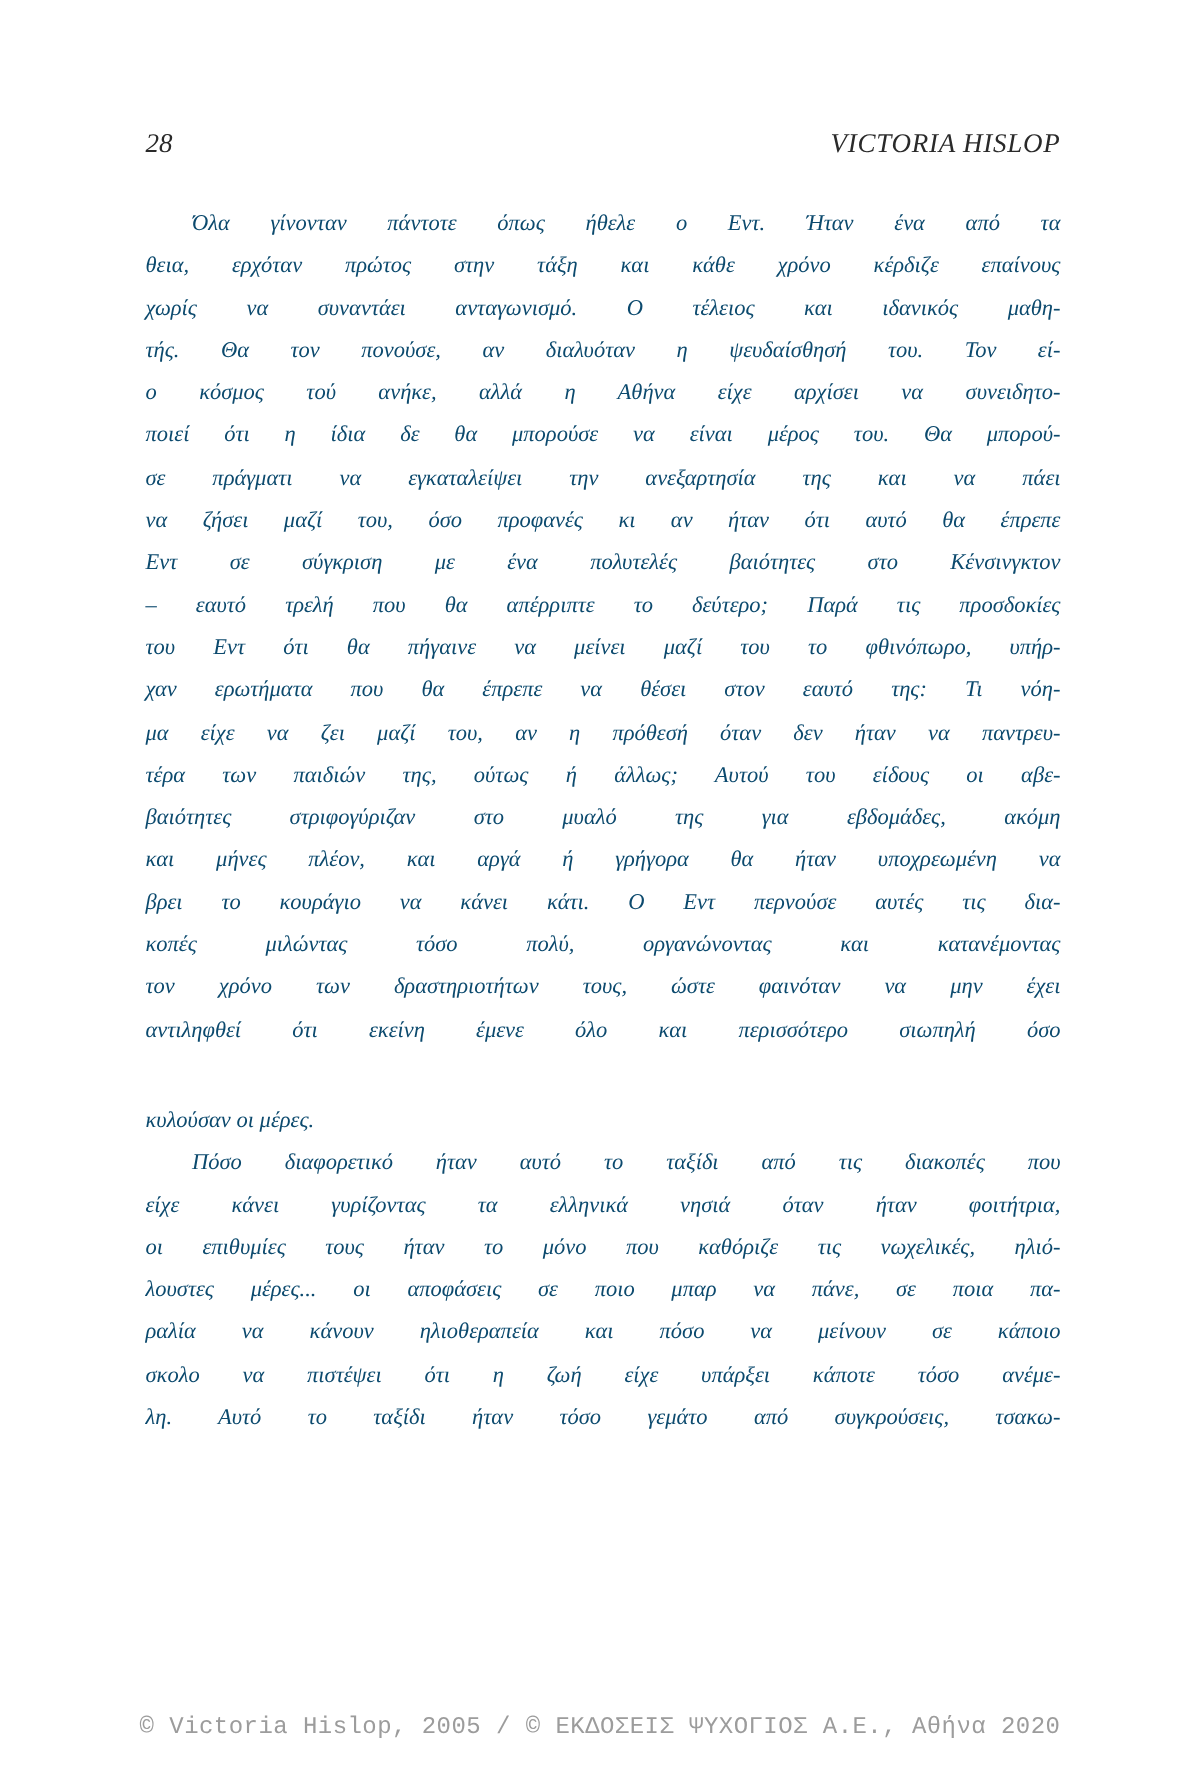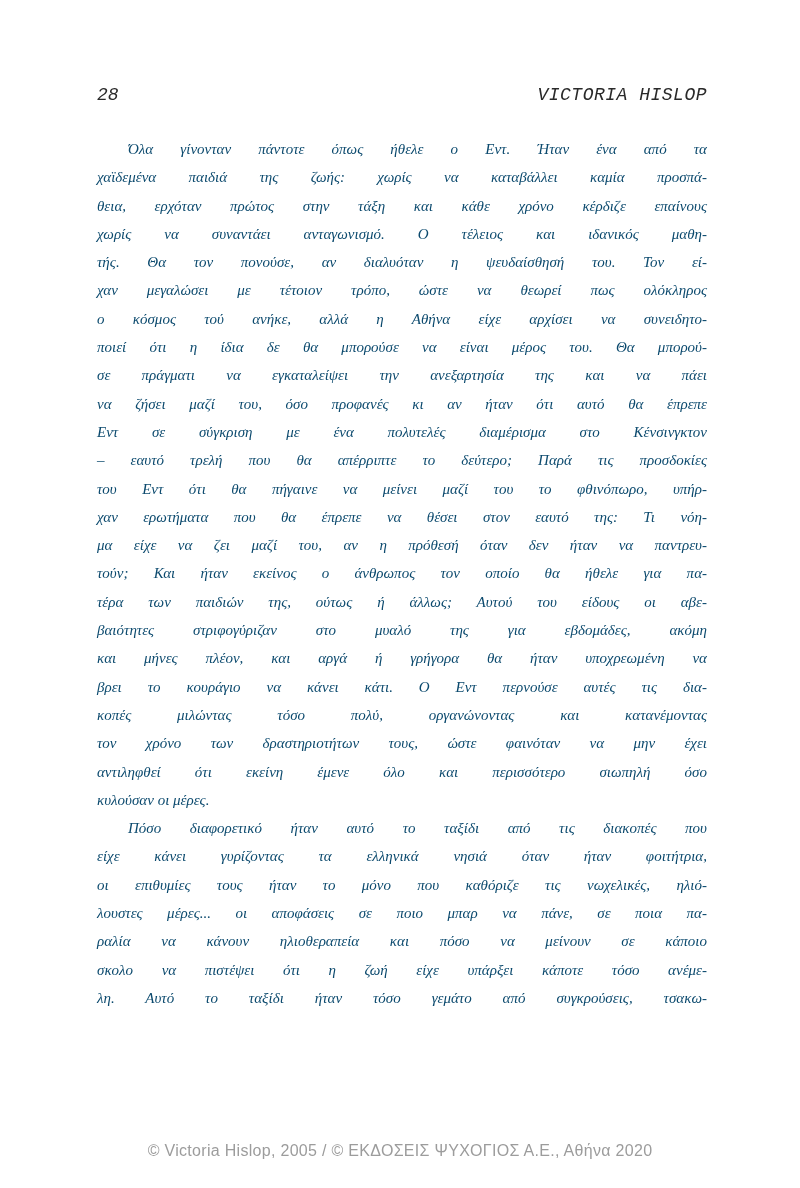--- a/index.html
+++ b/index.html
@@ -22,21 +22,20 @@
     top: 84px;
     left: 97px;
     width: 610px;
     display: flex;
     justify-content: space-between;
     align-items: baseline;
     font-style: italic;
     font-size: 18px;
     line-height: 22px;
     color: #2a2a2a;
-    font-family: Liberation Mono, monospace;
   }
   .running-header .author {
     letter-spacing: 0.5px;
   }
   
   .text-block {
     position: absolute;
     top: 135px;
     left: 97px;
     width: 610px;
@@ -48,64 +47,62 @@
   .line {
     text-align: justify;
     text-align-last: justify;
     min-height: 28.3px;
   }
   .line.indent {
     text-indent: 31px;
   }
   .line.para-end {
     text-align-last: left;
+    margin-top: 32px;
   }
   
   .page-footer {
     position: absolute;
     top: 1141px;
     left: 0;
     width: 800px;
     text-align: center;
-    font-family: Liberation Sans, sans-serif;
+    font-family: Liberation Mono, monospace;
     font-size: 16px;
     line-height: 20px;
     letter-spacing: 0.3px;
     color: #9c9c9c;
   }
 </style>
 </head>
 <body>
 
 <div class="page">
 
   <div class="running-header">
     <span class="page-number">28</span>
     <span class="author">VICTORIA HISLOP</span>
   </div>
 
   <div class="text-block">
 
     <div class="paragraph">
       <div class="line indent">Όλα γίνονταν πάντοτε όπως ήθελε ο Εντ. Ήταν ένα από τα</div>
-      <div class="line">χαϊδεμένα παιδιά της ζωής: χωρίς να καταβάλλει καμία προσπά-</div>
       <div class="line">θεια, ερχόταν πρώτος στην τάξη και κάθε χρόνο κέρδιζε επαίνους</div>
       <div class="line">χωρίς να συναντάει ανταγωνισμό. Ο τέλειος και ιδανικός μαθη-</div>
       <div class="line">τής. Θα τον πονούσε, αν διαλυόταν η ψευδαίσθησή του. Τον εί-</div>
-      <div class="line">χαν μεγαλώσει με τέτοιον τρόπο, ώστε να θεωρεί πως ολόκληρος</div>
       <div class="line">ο κόσμος τού ανήκε, αλλά η Αθήνα είχε αρχίσει να συνειδητο-</div>
       <div class="line">ποιεί ότι η ίδια δε θα μπορούσε να είναι μέρος του. Θα μπορού-</div>
       <div class="line">σε πράγματι να εγκαταλείψει την ανεξαρτησία της και να πάει</div>
       <div class="line">να ζήσει μαζί του, όσο προφανές κι αν ήταν ότι αυτό θα έπρεπε</div>
-      <div class="line">Εντ σε σύγκριση με ένα πολυτελές διαμέρισμα στο Κένσινγκτον</div>
+      <div class="line">Εντ σε σύγκριση με ένα πολυτελές βαιότητες στο Κένσινγκτον</div>
       <div class="line">– εαυτό τρελή που θα απέρριπτε το δεύτερο; Παρά τις προσδοκίες</div>
       <div class="line">του Εντ ότι θα πήγαινε να μείνει μαζί του το φθινόπωρο, υπήρ-</div>
       <div class="line">χαν ερωτήματα που θα έπρεπε να θέσει στον εαυτό της: Τι νόη-</div>
       <div class="line">μα είχε να ζει μαζί του, αν η πρόθεσή όταν δεν ήταν να παντρευ-</div>
-      <div class="line">τούν; Και ήταν εκείνος ο άνθρωπος τον οποίο θα ήθελε για πα-</div>
       <div class="line">τέρα των παιδιών της, ούτως ή άλλως; Αυτού του είδους οι αβε-</div>
       <div class="line">βαιότητες στριφογύριζαν στο μυαλό της για εβδομάδες, ακόμη</div>
       <div class="line">και μήνες πλέον, και αργά ή γρήγορα θα ήταν υποχρεωμένη να</div>
       <div class="line">βρει το κουράγιο να κάνει κάτι. Ο Εντ περνούσε αυτές τις δια-</div>
       <div class="line">κοπές μιλώντας τόσο πολύ, οργανώνοντας και κατανέμοντας</div>
       <div class="line">τον χρόνο των δραστηριοτήτων τους, ώστε φαινόταν να μην έχει</div>
       <div class="line">αντιληφθεί ότι εκείνη έμενε όλο και περισσότερο σιωπηλή όσο</div>
       <div class="line para-end">κυλούσαν οι μέρες.</div>
     </div>
 

